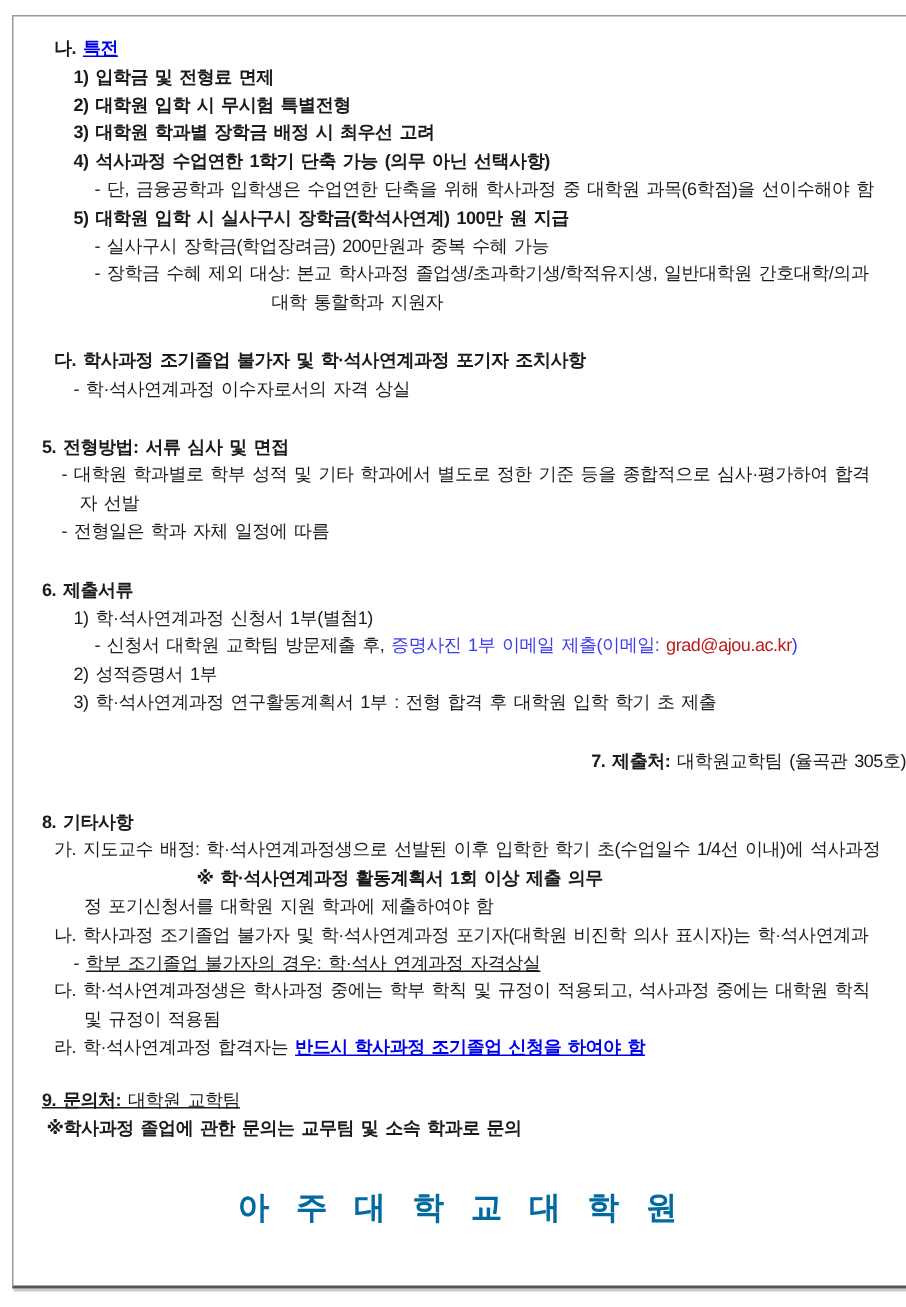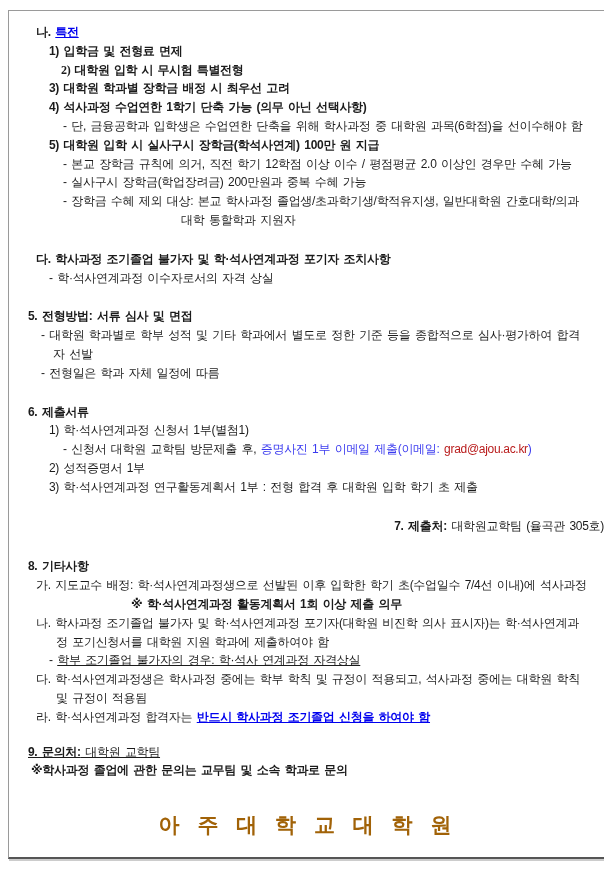--- a/index.html
+++ b/index.html
@@ -23,57 +23,56 @@
   }
   .s-n{font-weight:normal;}
   .s-b{font-weight:bold;}
   .s-link{color:#0000ee;font-weight:bold;text-decoration:underline;cursor:pointer;}
   .s-blue{color:#3a3aef;}
   .s-bluelink{color:#b91c1c;cursor:pointer;margin-top:27px;}
   .s-u{text-decoration:underline;}
   .s-bul{color:#0000ee;font-weight:bold;text-decoration:underline;}
   .footer-title{
     margin:30px 0 14px 0;text-align:center;
-    font-size:21px;line-height:30px;font-weight:bold;color:#a16207;
+    font-size:21px;line-height:30px;font-weight:bold;color:#0369a1;
     letter-spacing:3px;word-spacing:6px;
   }
 </style>
 </head>
 <body>
 
 <div class="page">
   <div id="doc-lines">
       <p class="line" style="margin-left: 27px;"><span class="s-b">나. </span><span class="s-link">특전</span></p>
       <p class="line" style="margin-left: 40px;"><span class="s-b">1) 입학금 및 전형료 면제</span></p>
-      <p class="line" style="margin-left: 52px; font-family: Liberation Serif, serif;"><span class="s-b">2) 대학원 입학 시 무시험 특별전형</span></p>
+      <p class="line" style="margin-left: 40px;"><span class="s-b">2) 대학원 입학 시 무시험 특별전형</span></p>
       <p class="line" style="margin-left: 40px;"><span class="s-b">3) 대학원 학과별 장학금 배정 시 최우선 고려</span></p>
       <p class="line" style="margin-left: 40px;"><span class="s-b">4) 석사과정 수업연한 1학기 단축 가능 (의무 아닌 선택사항)</span></p>
       <p class="line" style="margin-left: 54px;"><span class="s-n">- 단, 금융공학과 입학생은 수업연한 단축을 위해 학사과정 중 대학원 과목(6학점)을 선이수해야 함</span></p>
       <p class="line" style="margin-left: 40px;"><span class="s-b">5) 대학원 입학 시 실사구시 장학금(학석사연계) 100만 원 지급</span></p>
-      <p class="line" style="margin-left: 54px;"><span class="s-n">- 본교 장학금 규칙에 의거, 직전 학기 12학점 이상 이수 / 평점평균 2.0 이상인 경우만 수혜 가능</span></p>
       <p class="line" style="margin-left: 54px;"><span class="s-n">- 실사구시 장학금(학업장려금) 200만원과 중복 수혜 가능</span></p>
       <p class="line" style="margin-left: 54px;"><span class="s-n">- 장학금 수혜 제외 대상: 본교 학사과정 졸업생/초과학기생/학적유지생, 일반대학원 간호대학/의과</span></p>
       <p class="line" style="margin-left: 172px;"><span class="s-n">대학 통할학과 지원자</span></p>
       <p class="line" style="margin-left: 27px; margin-top: 20px;"><span class="s-b">다. 학사과정 조기졸업 불가자 및 학·석사연계과정 포기자 조치사항</span></p>
       <p class="line" style="margin-left: 40px;"><span class="s-n">- 학·석사연계과정 이수자로서의 자격 상실</span></p>
       <p class="line" style="margin-left: 19px; margin-top: 20px;"><span class="s-b">5. 전형방법: 서류 심사 및 면접</span></p>
       <p class="line" style="margin-left: 32px;"><span class="s-n">- 대학원 학과별로 학부 성적 및 기타 학과에서 별도로 정한 기준 등을 종합적으로 심사·평가하여 합격</span></p>
       <p class="line" style="margin-left: 44px;"><span class="s-n">자 선발</span></p>
       <p class="line" style="margin-left: 32px;"><span class="s-n">- 전형일은 학과 자체 일정에 따름</span></p>
       <p class="line" style="margin-left: 19px; margin-top: 20px;"><span class="s-b">6. 제출서류</span></p>
       <p class="line" style="margin-left: 40px;"><span class="s-n">1) 학·석사연계과정 신청서 1부(별첨1)</span></p>
       <p class="line" style="margin-left: 54px;"><span class="s-n">- 신청서 대학원 교학팀 방문제출 후, </span><span class="s-blue">증명사진 1부 이메일 제출(이메일: </span><span class="s-bluelink">grad@ajou.ac.kr</span><span class="s-blue">)</span></p>
       <p class="line" style="margin-left: 40px;"><span class="s-n">2) 성적증명서 1부</span></p>
       <p class="line" style="margin-left: 40px;"><span class="s-n">3) 학·석사연계과정 연구활동계획서 1부 : 전형 합격 후 대학원 입학 학기 초 제출</span></p>
       <p class="line" style="margin-left: 19px; margin-top: 20px; text-align: right;"><span class="s-b">7. 제출처:</span><span class="s-n"> 대학원교학팀 (율곡관 305호)</span></p>
       <p class="line" style="margin-left: 19px; margin-top: 22px;"><span class="s-b">8. 기타사항</span></p>
-      <p class="line" style="margin-left: 27px;"><span class="s-n">가. 지도교수 배정: 학·석사연계과정생으로 선발된 이후 입학한 학기 초(수업일수 7/4선 이내)에 석사과정</span></p>
+      <p class="line" style="margin-left: 27px;"><span class="s-n">가. 지도교수 배정: 학·석사연계과정생으로 선발된 이후 입학한 학기 초(수업일수 1/4선 이내)에 석사과정</span></p>
       <p class="line" style="margin-left: 122px;"><span class="s-b">※ 학·석사연계과정 활동계획서 1회 이상 제출 의무</span></p>
+      <p class="line" style="margin-left: 47px;"><span class="s-n">정 포기신청서를 대학원 지원 학과에 제출하여야 함</span></p>
       <p class="line" style="margin-left: 27px;"><span class="s-n">나. 학사과정 조기졸업 불가자 및 학·석사연계과정 포기자(대학원 비진학 의사 표시자)는 학·석사연계과</span></p>
-      <p class="line" style="margin-left: 47px;"><span class="s-n">정 포기신청서를 대학원 지원 학과에 제출하여야 함</span></p>
       <p class="line" style="margin-left: 40px;"><span class="s-n">- </span><span class="s-u">학부 조기졸업 불가자의 경우: 학·석사 연계과정 자격상실</span></p>
       <p class="line" style="margin-left: 27px;"><span class="s-n">다. 학·석사연계과정생은 학사과정 중에는 학부 학칙 및 규정이 적용되고, 석사과정 중에는 대학원 학칙</span></p>
       <p class="line" style="margin-left: 47px;"><span class="s-n">및 규정이 적용됨</span></p>
       <p class="line" style="margin-left: 27px;"><span class="s-n">라. 학·석사연계과정 합격자는 </span><span class="s-bul">반드시 학사과정 조기졸업 신청을 하여야 함</span></p>
       <p class="line" style="margin-left: 19px; margin-top: 16px; text-decoration: underline;"><span class="s-b">9. 문의처:</span><span class="s-n"> 대학원 교학팀</span></p>
       <p class="line" style="margin-left: 22px;"><span class="s-b">※학사과정 졸업에 관한 문의는 교무팀 및 소속 학과로 문의</span></p>
     </div>
   <div class="footer-title">아 주 대 학 교   대 학 원</div>
 </div>
 

